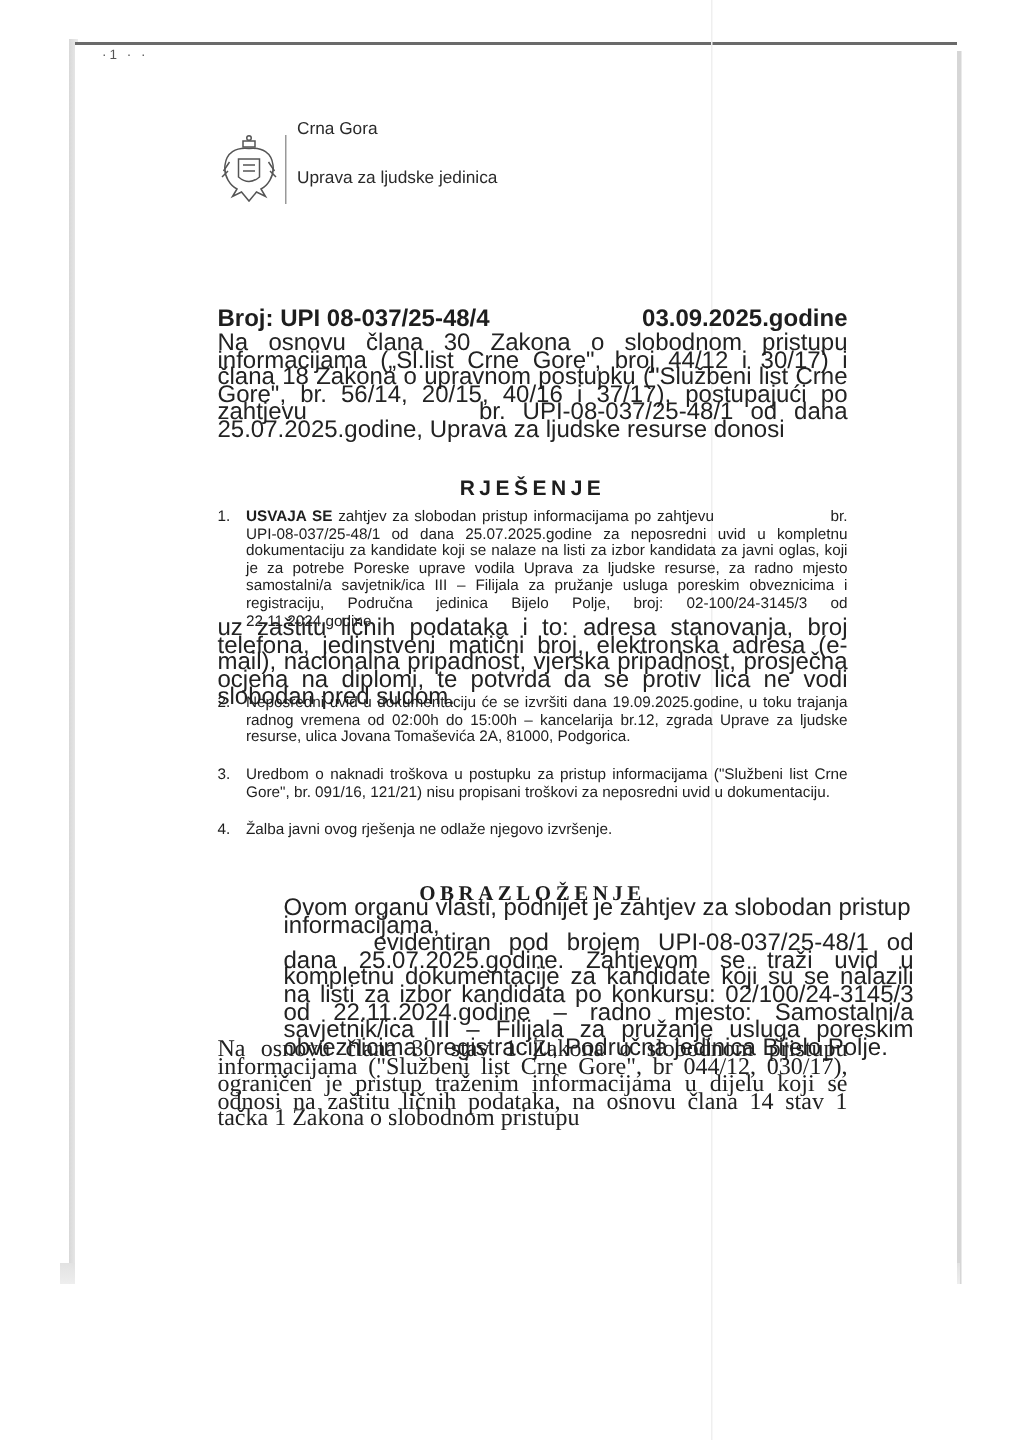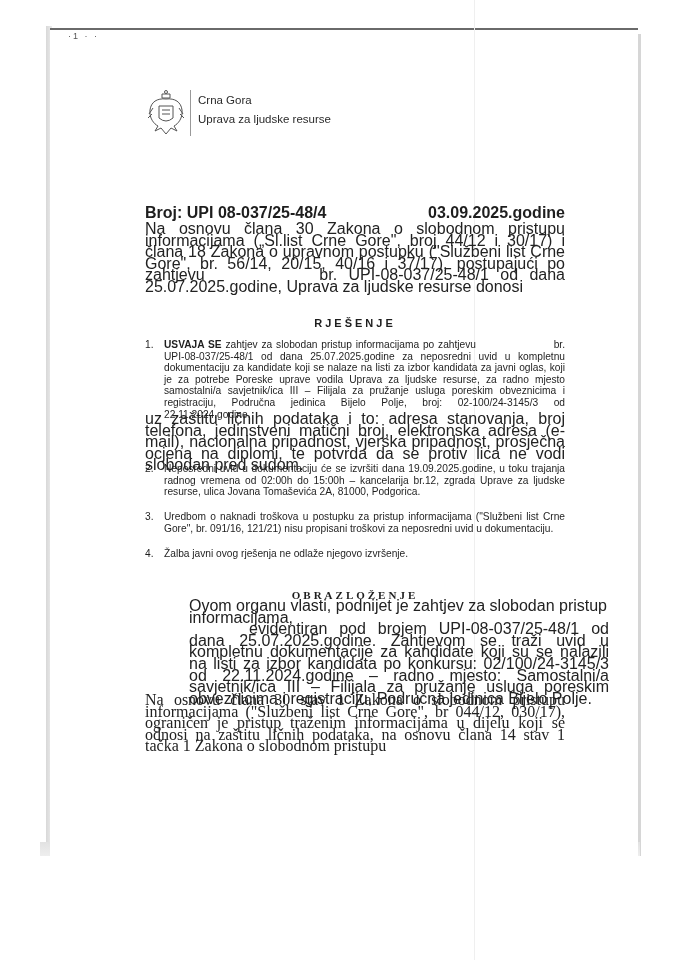--- a/index.html
+++ b/index.html
@@ -30,35 +30,35 @@
   .corner-mark {
     position:absolute; left:68px; top:31px; font-size:9px; color:#555; letter-spacing:2px;
   }
   .logo {
     position:absolute; left:145px; top:88px; width:42px; height:48px;
   }
   .logo-divider {
     position:absolute; left:190px; top:90px; width:1px; height:46px; background:#999;
   }
   .org-line1 {
-    position:absolute; left:198px; top:94px; font-size:11.5px; color:#2a2a2a;
+    position:absolute; left:198px; top:80px; font-size:11.5px; color:#2a2a2a;
   }
   .org-line2 {
     position:absolute; left:198px; top:113px; font-size:11.5px; color:#2a2a2a;
   }
   .text-block {
     position:absolute; left:145px; width:420px;
     font-size:16px; line-height:11.6px; text-align:justify; color:#222;
   }
   .bold { font-weight:bold; }
   .ref-line { position:absolute; left:145px; top:204px; width:420px; font-size:16px; font-weight:bold; }
   .ref-line .date { position:absolute; right:0; top:0; }
   .heading {
     position:absolute; left:145px; width:420px; text-align:center;
-    font-size:11px; font-weight:bold; letter-spacing:3px;
+    font-size:14px; font-weight:bold; letter-spacing:3px;
   }
   .item { position:absolute; left:145px; width:420px; font-size:10.2px; line-height:11.6px; }
   .item .num { position:absolute; left:0; top:0; }
   .item .body { margin-left:19px; text-align:justify; }
   .redact { display:inline-block; width:92px; }
 </style>
 </head>
 <body>
 
 <div class="scan-left"></div>
@@ -76,21 +76,21 @@
       <circle cx="21" cy="4" r="1.5"></circle>
       <path d="M21 11 C12 10 6 14 5 22 C4 30 9 36 13 38 L10 43 L16 40 L21 46 L26 40 L32 43 L29 38 C33 36 38 30 37 22 C36 14 30 10 21 11 Z"></path>
       <path d="M14 18 h14 v12 q-7 6 -14 0 z"></path>
       <path d="M8 20 l-4 6 M34 20 l4 6 M7 26 l-4 4 M35 26 l4 4"></path>
       <path d="M17 22 h8 M17 26 h8"></path>
     </g>
   </svg>
 </div>
 <div class="logo-divider"></div>
 <div class="org-line1">Crna Gora</div>
-<div class="org-line2">Uprava za ljudske resurse</div>
+<div class="org-line2">Uprava za ljudske jedinica</div>
 
 <div class="ref-line">
   <span>Broj: UPI 08-037/25-48/4</span>
   <span class="date">03.09.2025.godine</span>
 </div>
 
 <div class="text-block" style="top:223px;">
   <span>Na osnovu člana 30 Zakona o slobodnom pristupu informacijama („Sl.list Crne Gore", broj 44/12 i 30/17) i člana 18 Zakona o upravnom postupku ("Službeni list Crne Gore", br. 56/14, 20/15, 40/16 i 37/17), postupajući po zahtjevu</span>
   <span class="redact"></span>
   <span>br. UPI-08-037/25-48/1 od dana 25.07.2025.godine, Uprava za ljudske resurse donosi</span>

